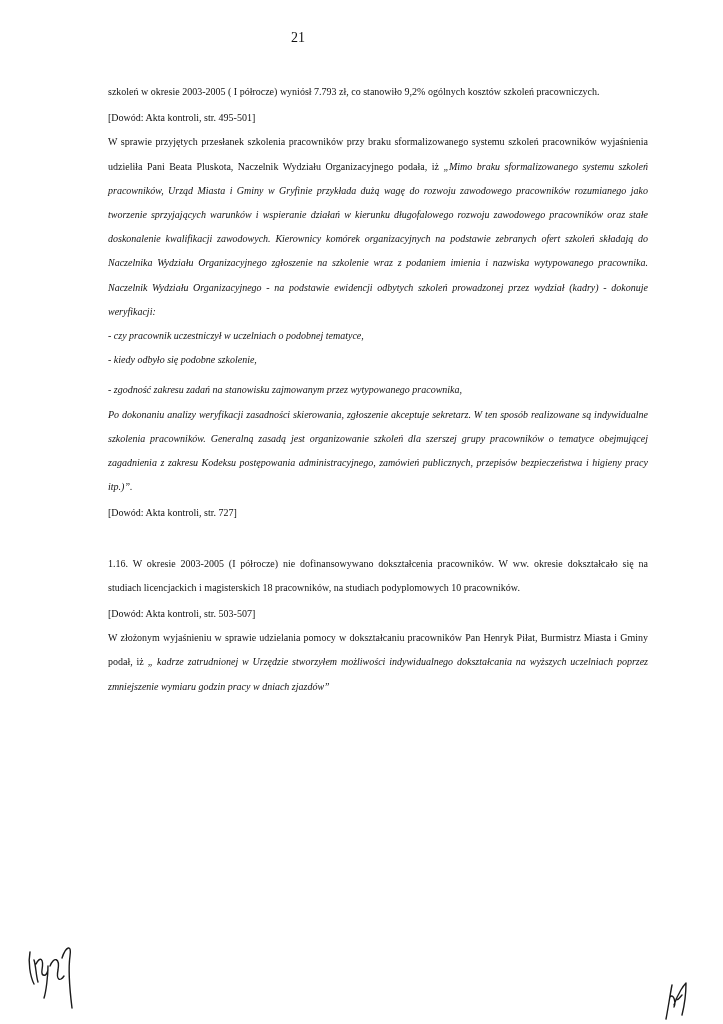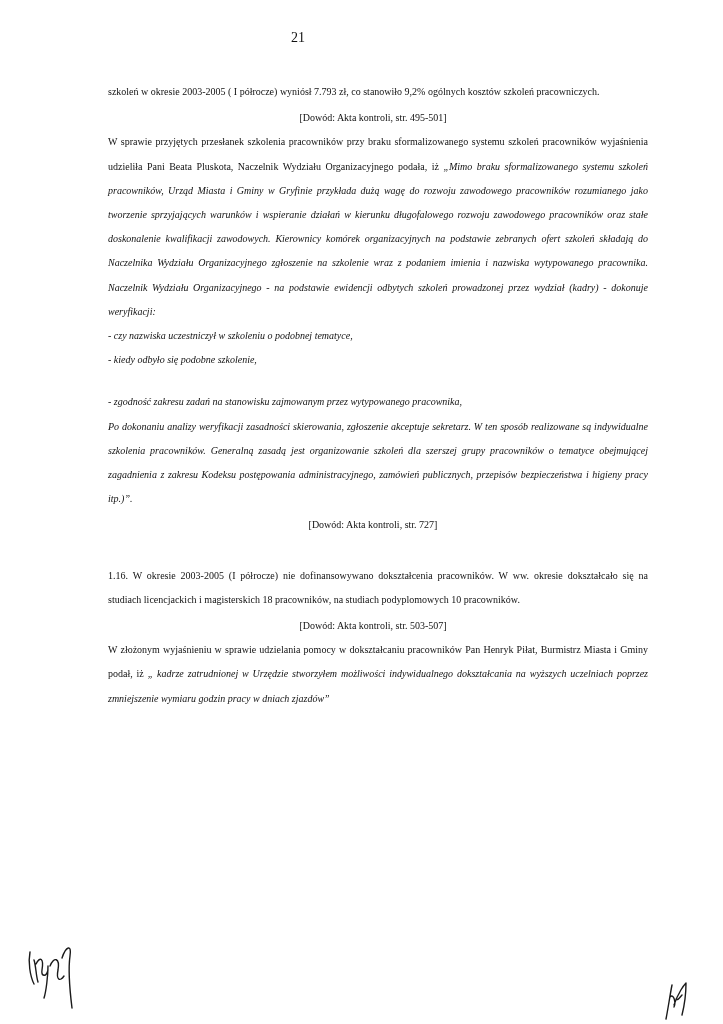--- a/index.html
+++ b/index.html
@@ -11,21 +11,21 @@
   .page-number {
     position: absolute; top: 30px; left: 0; width: 596px;
     text-align: center; font-size: 14px;
   }
   .content {
     position: absolute; left: 108px; top: 80px; width: 540px;
     font-size: 10px; line-height: 24.2px; text-align: justify;
   }
   .content p { margin: 0; }
   .evidence {
-    text-align: center; padding-right: 10px;
+    text-align: left; padding-right: 10px;
   }
   .i { font-style: italic; }
   .spacer-sm { height: 2px; }
   .spacer-lg { height: 26px; }
   .list-line { margin: 0; }
   .sig {
     position: absolute;
   }
   .sig-left { left: 24px; top: 936px; }
   .sig-right { left: 660px; top: 975px; }
@@ -36,22 +36,22 @@
 
 <div class="page-number">21</div>
 
 <div class="content">
   <p>szkoleń w okresie 2003-2005 ( I półrocze) wyniósł 7.793 zł, co stanowiło 9,2% ogólnych kosztów szkoleń pracowniczych.</p>
   <div class="spacer-sm"></div>
   <p class="evidence">[Dowód: Akta kontroli, str. 495-501]</p>
 
   <p><span>W sprawie przyjętych przesłanek szkolenia pracowników przy braku sformalizowanego systemu szkoleń pracowników wyjaśnienia udzieliła Pani Beata Pluskota, Naczelnik Wydziału Organizacyjnego podała, iż </span><span class="i">„Mimo braku sformalizowanego systemu szkoleń pracowników, Urząd Miasta i Gminy w Gryfinie przykłada dużą wagę do rozwoju zawodowego pracowników rozumianego jako tworzenie sprzyjających warunków i wspieranie działań w kierunku długofalowego rozwoju zawodowego pracowników oraz stałe doskonalenie kwalifikacji zawodowych. Kierownicy komórek organizacyjnych na podstawie zebranych ofert szkoleń składają do Naczelnika Wydziału Organizacyjnego zgłoszenie na szkolenie wraz z podaniem imienia i nazwiska wytypowanego pracownika. Naczelnik Wydziału Organizacyjnego - na podstawie ewidencji odbytych szkoleń prowadzonej przez wydział (kadry) - dokonuje weryfikacji:</span></p>
 
-  <p class="list-line i">- czy nazwiska uczestniczył w szkoleniu o podobnej tematyce,</p>
-  <p class="list-line i" style="margin-bottom:18px;">- kiedy odbyło się podobne szkolenie,</p>
+  <p class="list-line i">- czy pracownik uczestniczył w uczelniach o podobnej tematyce,</p>
+  <p class="list-line i" style="margin-bottom:6px;">- kiedy odbyło się podobne szkolenie,</p>
   <p class="list-line i">- zgodność zakresu zadań na stanowisku zajmowanym przez wytypowanego pracownika,</p>
 
   <p class="i">Po dokonaniu analizy weryfikacji zasadności skierowania, zgłoszenie akceptuje sekretarz. W ten sposób realizowane są indywidualne szkolenia pracowników. Generalną zasadą jest organizowanie szkoleń dla szerszej grupy pracowników o tematyce obejmującej zagadnienia z zakresu Kodeksu postępowania administracyjnego, zamówień publicznych, przepisów bezpieczeństwa i higieny pracy itp.)”.</p>
   <div class="spacer-sm"></div>
   <p class="evidence">[Dowód: Akta kontroli, str. 727]</p>
 
   <div class="spacer-lg"></div>
 
   <p>1.16. W okresie 2003-2005 (I półrocze) nie dofinansowywano dokształcenia pracowników. W ww. okresie dokształcało się na studiach licencjackich i magisterskich 18 pracowników, na studiach podyplomowych 10 pracowników.</p>
   <div class="spacer-sm"></div>

